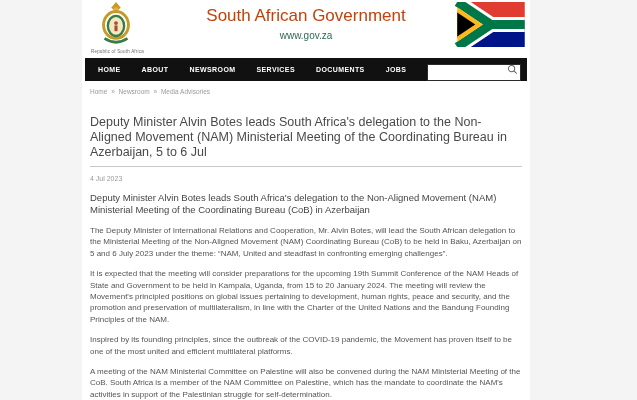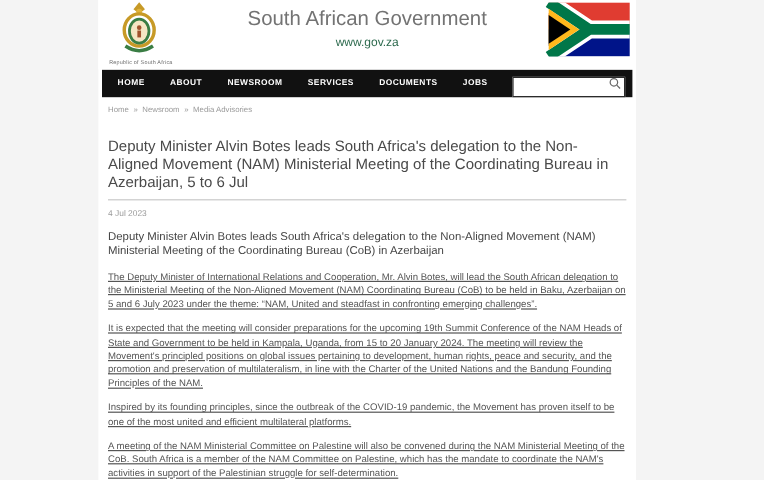--- a/index.html
+++ b/index.html
@@ -7,21 +7,21 @@
     font-family:"Liberation Sans", sans-serif; background:#f4f4f4; }
   .page { position:absolute; left:82px; top:0; width:448px; height:400px;
     background:#ffffff; }
 
   
   .header { position:relative; height:58px; background:#fff; }
   .emblem { position:absolute; left:14px; top:1px; width:40px; height:46px; }
   .emblem-caption { position:absolute; left:9px; top:49px; width:70px;
     font-size:4.5px; color:#6b6b6b; letter-spacing:0.2px; }
   .title-block { position:absolute; left:100px; right:100px; top:6px; text-align:center; }
-  .site-title { font-size:17px; font-weight:500; color:#737373; line-height:20px; }
+  .site-title { font-size:17px; font-weight:500; color:#c2410c; line-height:20px; }
   .site-url { font-size:10px; color:#2d6a4e; margin-top:4px; }
   .flag { position:absolute; right:1px; top:2px; width:76px; height:45px; display:block; }
 
   
   .nav { margin:0 3px; height:23px; background:#111111; display:flex;
     align-items:center; gap:21px; padding:0 6px 0 13px; }
   .nav-item { color:#ffffff; font-size:7px; font-weight:bold;
     letter-spacing:0.4px; cursor:pointer; white-space:nowrap; }
   .search-wrap { margin-left:auto; position:relative; width:121px; height:17px; }
   .search-input { width:100%; height:100%; border:1px solid #2b2b2b; background:#ffffff;
@@ -33,21 +33,21 @@
   .breadcrumb .crumb { color:#9a9a9a; cursor:pointer; }
   .breadcrumb .sep { margin:0 2px; }
 
   
   .article { padding:0 8px; }
   .article-title { margin-top:20px; font-size:12.5px; line-height:15px;
     font-weight:500; color:#4a4a4a; padding-bottom:6px; border-bottom:1px solid #c9c9c9; }
   .article-date { margin-top:8px; font-size:7px; color:#9a9a9a; }
   .article-subtitle { margin-top:10px; font-size:9.5px; line-height:12px;
     font-weight:500; color:#454545; }
-  .article p { margin-top:9px; font-size:8px; line-height:11.4px; color:#555555;text-decoration:underline; }
+  .article p { margin-top:9px; font-size:8px; line-height:11.4px; color:#555555; }
 </style>
 </head>
 <body>
 
 <div class="page">
 
   <div class="header">
     <svg class="emblem" viewBox="0 0 40 48">
       <path d="M20,1 l5,6 -5,4 -5,-4 z" fill="#c79a27"></path>
       <circle cx="20" cy="9" r="2.5" fill="#e0b33a"></circle>

